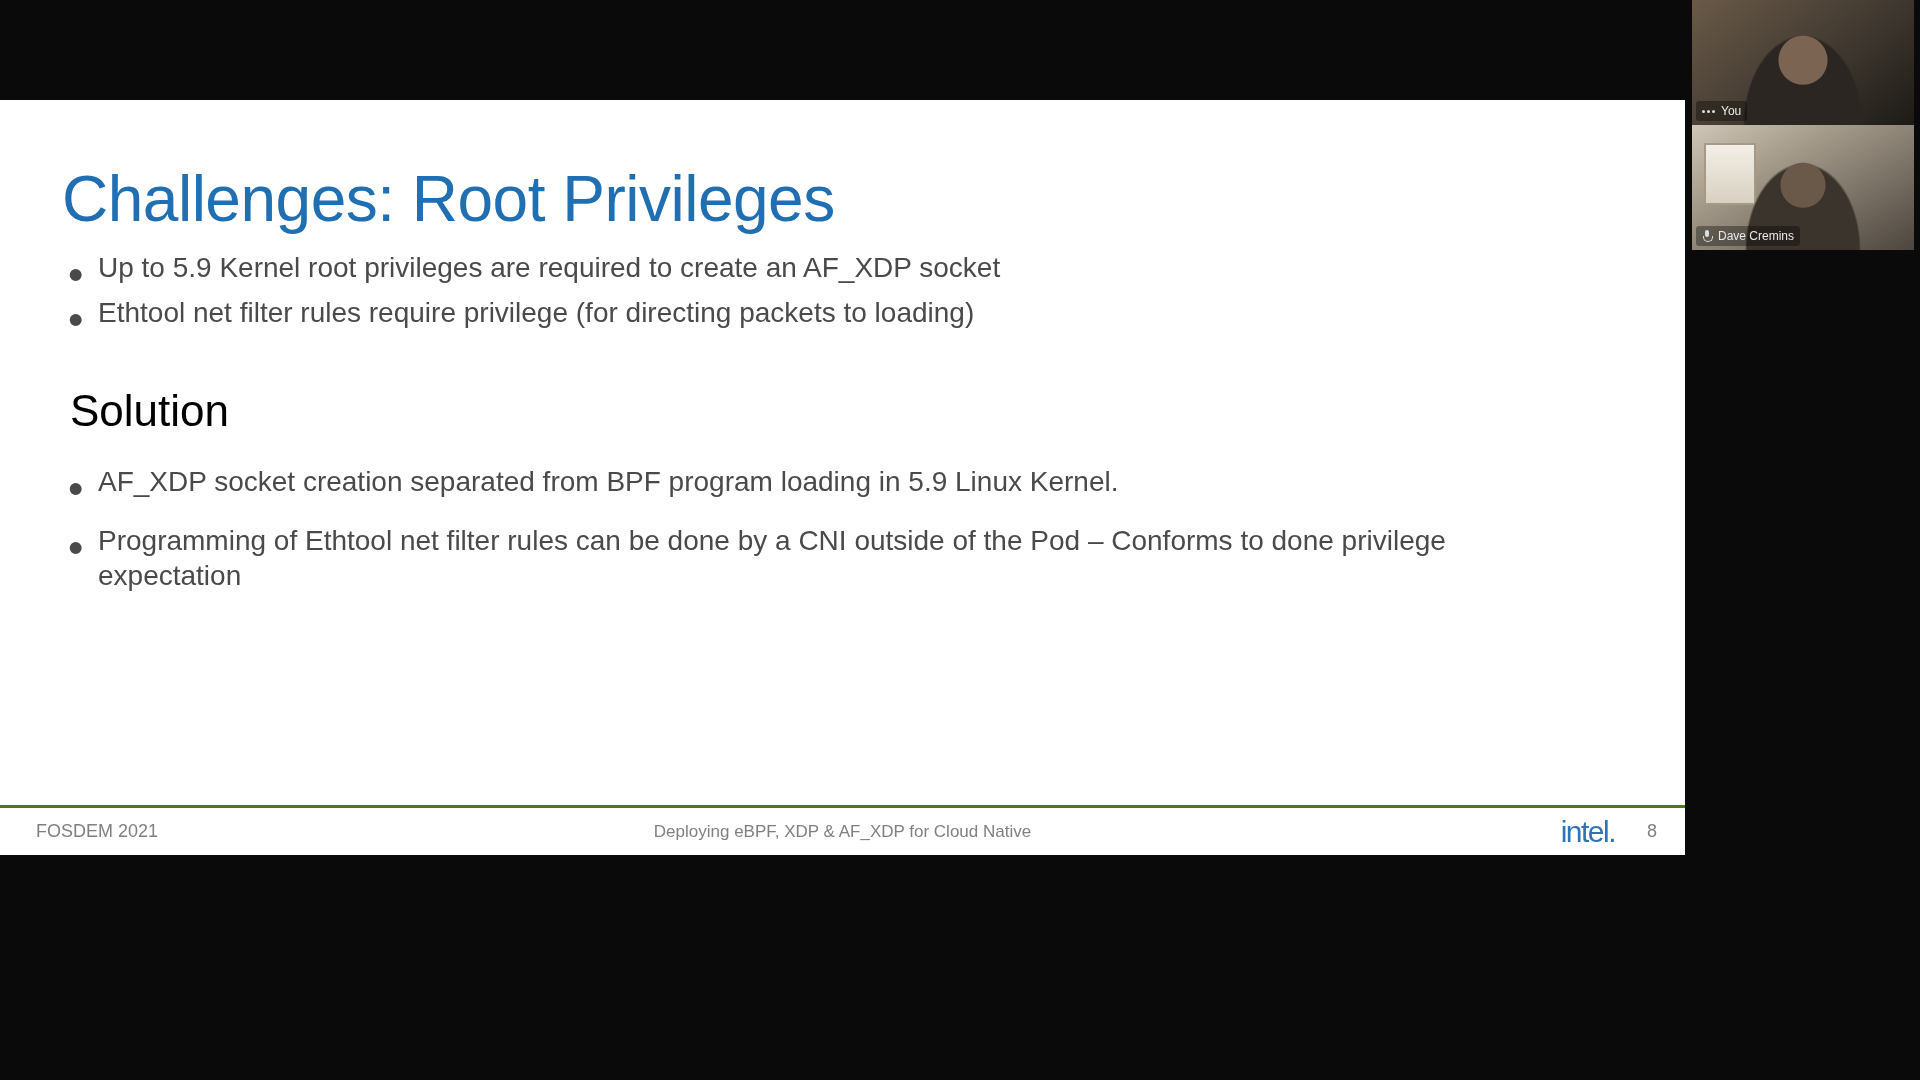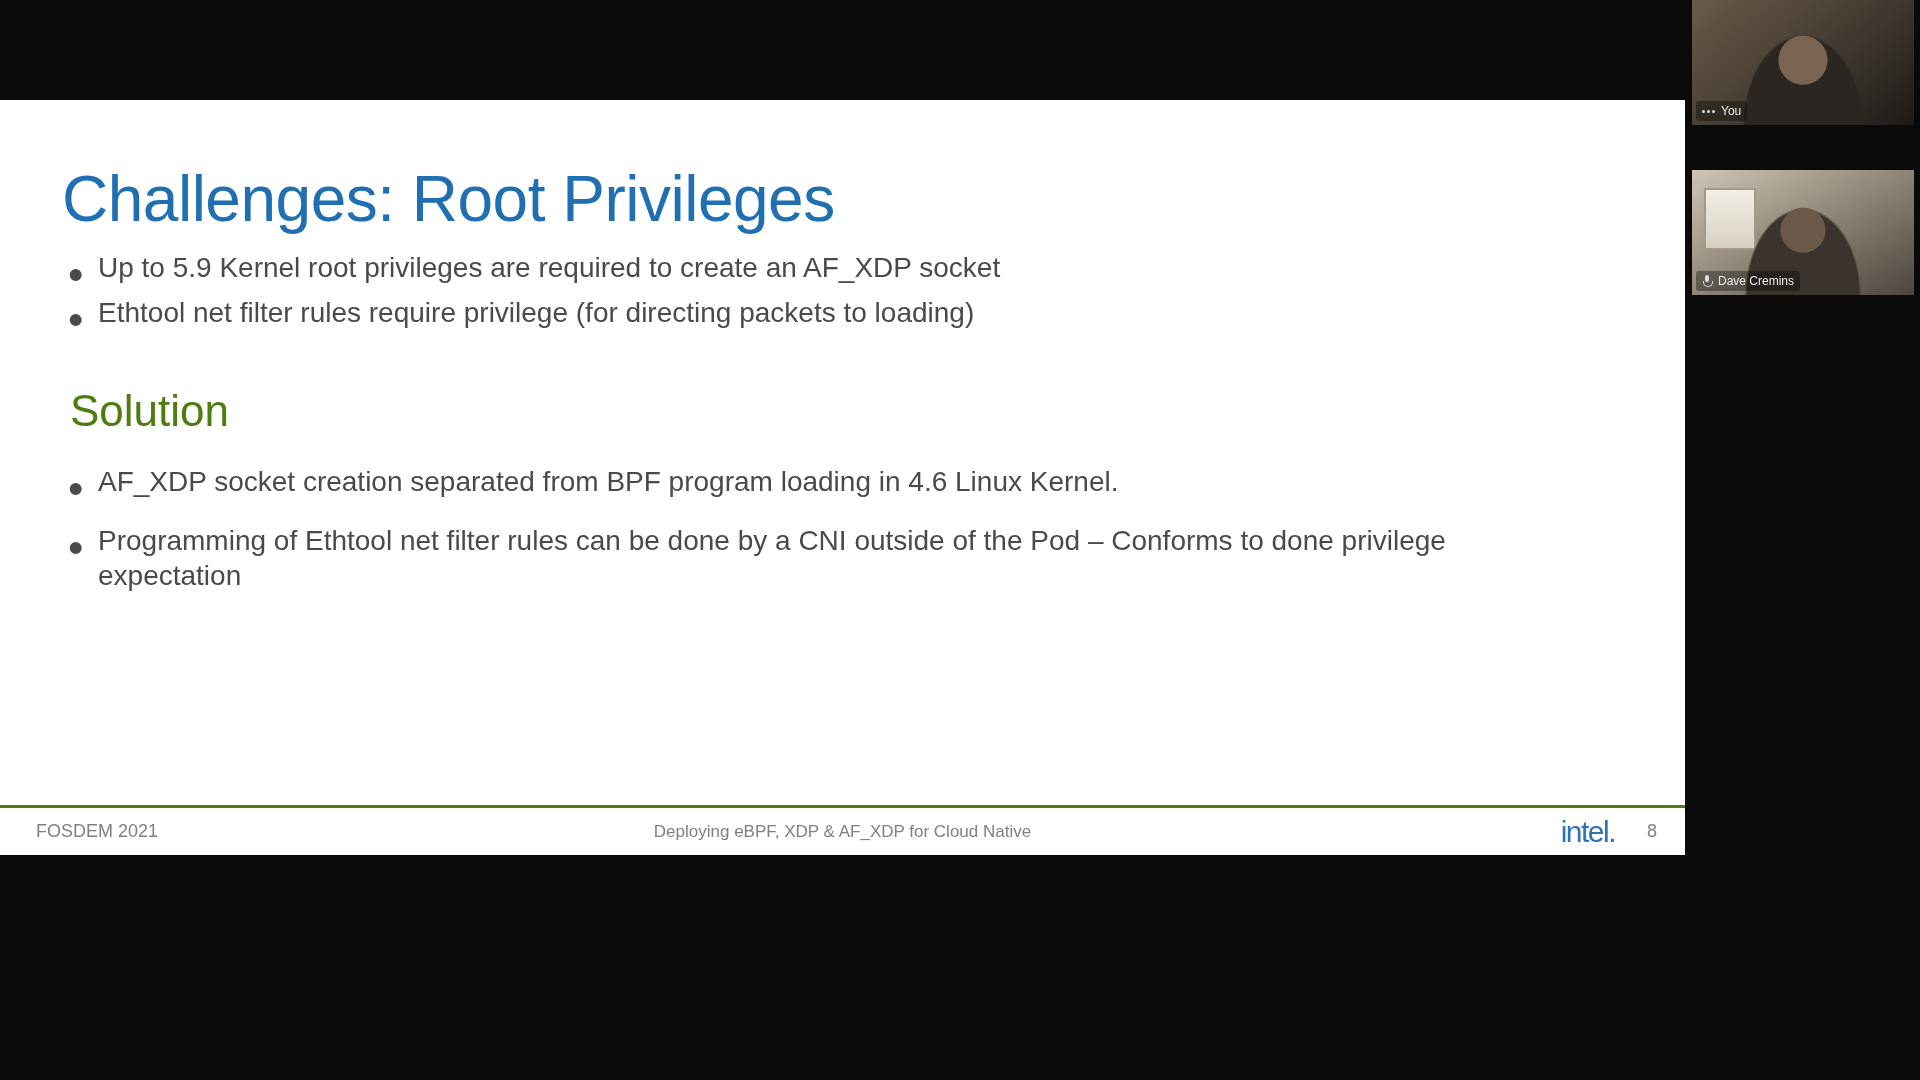--- a/index.html
+++ b/index.html
@@ -50,21 +50,21 @@
     }
     .bullets li::before {
       content: "•";
       position: absolute;
       left: 6px;
       top: -3px;
       font-size: 44px;
       color: #4a4a4a;
     }
     .subhead {
-      color: #4d7c0f;
+      color: #000000;
       font-size: 44px;
       font-weight: 400;
       margin-top: 56px;
       margin-bottom: 28px;
       padding-left: 8px;
     }
     .bullets.solution li {
       margin-bottom: 24px;
     }
     .slide-footer {
@@ -142,21 +142,20 @@
     
     .cam .sil {
       position: absolute;
       bottom: 0; left: 50%; transform: translateX(-50%);
       width: 120px; height: 90px;
       background: radial-gradient(circle at 50% 28%, #7c6452 0 24px, transparent 25px),
                   radial-gradient(ellipse at 50% 100%, #2c2622 0 58px, transparent 60px);
     }
     .cam.second {
       background: linear-gradient(150deg, #cfc6b7 0%, #a19888 35%, #4d463e 100%);
-      margin-top: 45px;
     }
     .cam.second .sil {
       background: radial-gradient(circle at 50% 28%, #6a5948 0 22px, transparent 23px),
                   radial-gradient(ellipse at 50% 100%, #3b342d 0 56px, transparent 58px);
     }
     .cam.second .window {
       position: absolute; left: 12px; top: 18px; width: 52px; height: 62px;
       background: linear-gradient(#f3efe6, #d8d1c2);
       border: 2px solid #a59a86;
     }
@@ -171,21 +170,21 @@
       <h1 class="slide-title">Challenges: Root Privileges</h1>
 
       <ul class="bullets">
         <li>Up to 5.9 Kernel root privileges are required to create an AF_XDP socket</li>
         <li>Ethtool net filter rules require privilege (for directing packets to loading)</li>
       </ul>
 
       <div class="subhead">Solution</div>
 
       <ul class="bullets solution">
-        <li>AF_XDP socket creation separated from BPF program loading in 4.6 Linux Kernel.</li>
+        <li>AF_XDP socket creation separated from BPF program loading in 5.9 Linux Kernel.</li>
         <li>Programming of Ethtool net filter rules can be done by a CNI outside of the Pod – Conforms to done privilege expectation</li>
       </ul>
     </div>
 
     <div class="slide-footer">
       <span class="footer-left">FOSDEM 2021</span>
       <span class="footer-center">Deploying eBPF, XDP &amp; AF_XDP for Cloud Native</span>
       <span class="footer-logo">intel.</span>
       <span class="footer-page">8</span>
     </div>

